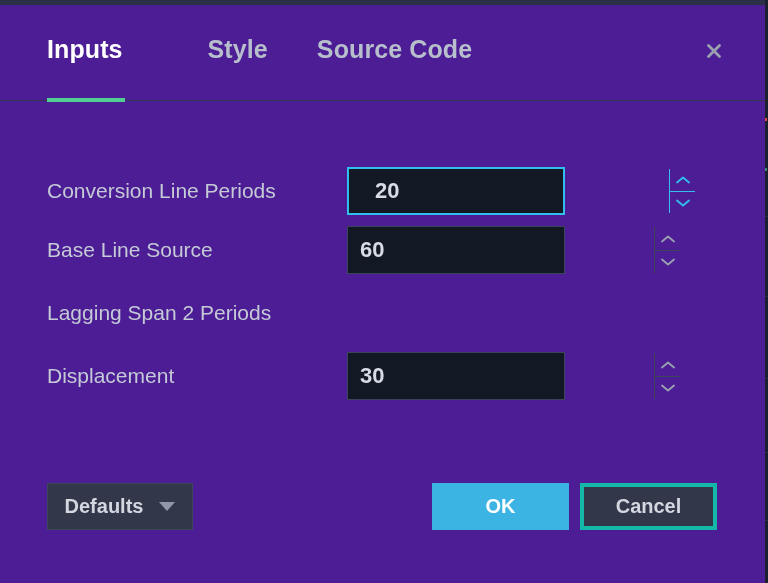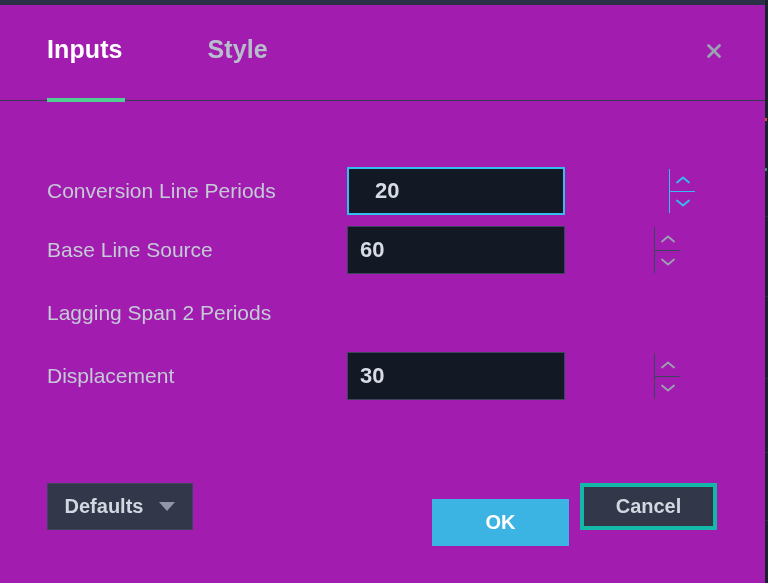--- a/index.html
+++ b/index.html
@@ -38,21 +38,21 @@
     background: #2A3040;
   }
 
   
   #dialog {
     position: absolute;
     left: 0;
     top: 0;
     width: 765px;
     height: 583px;
-    background: #a21caf;
+    background: #4c1d95;
     display: flex;
     flex-direction: column;
   }
 
   .top-accent {
     height: 5px;
     background: #2A3046;
     flex: 0 0 auto;
   }
 
@@ -201,21 +201,21 @@
     top: 13px;
     width: 146px;
     background: #32374A;
     border: 1px solid #3E4459;
     color: #D2D7E0;
     gap: 16px;
   }
 
   #ok-button {
     left: 432px;
-    top: 29px;
+    top: 13px;
     width: 137px;
     background: #3BB3E3;
     color: #FFFFFF;
   }
 
   #cancel-button {
     left: 580px;
     top: 13px;
     width: 137px;
     background: #32374A;
@@ -247,20 +247,21 @@
 
 <div id="dialog">
 
   <div class="top-accent"></div>
 
   <div id="dialog-header">
 
     <div id="tabstrip">
       <div class="tab active" style="margin-right:85px;">Inputs</div>
       <div class="tab" style="margin-right:49px;">Style</div>
+      <div class="tab">Source Code</div>
     </div>
 
     <div class="tab-underline"></div>
 
     <div id="close-button">
       <span>
         <svg width="20" height="20" viewBox="0 0 20 20" aria-hidden="true">
           <path d="M4.5 4.5 L15.5 15.5 M15.5 4.5 L4.5 15.5" stroke="#9AA2B1" stroke-width="2.8" stroke-linecap="round"></path>
         </svg>
       </span>

